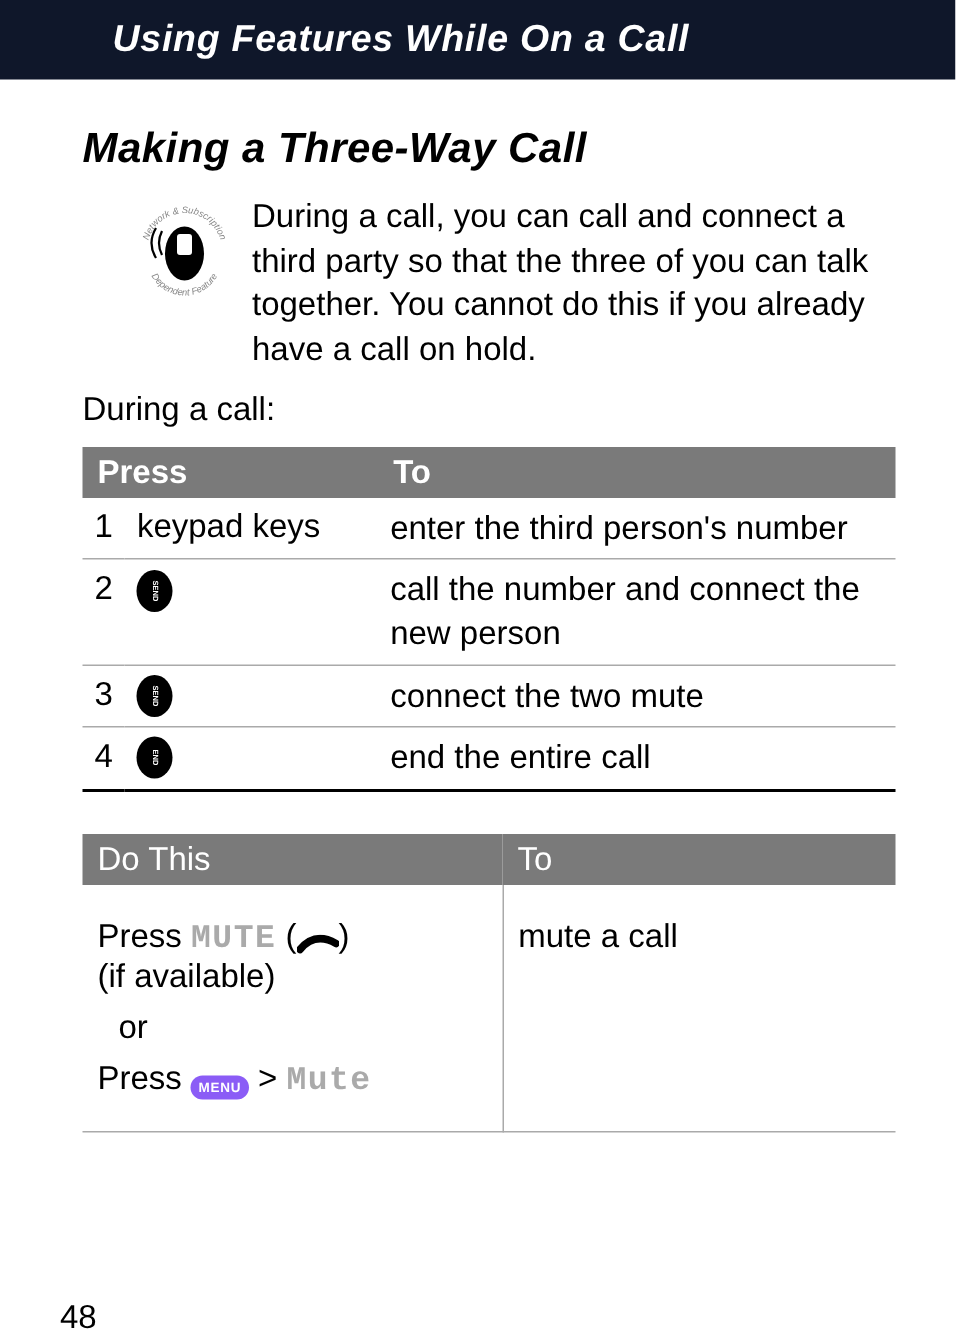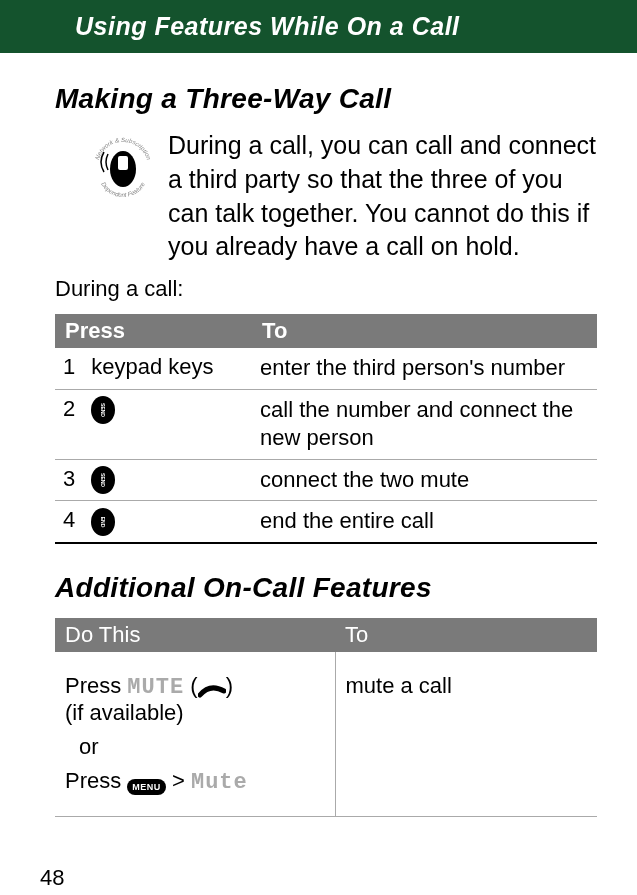--- a/index.html
+++ b/index.html
@@ -10,21 +10,21 @@
     body {
       width: 637px;
       height: 895px;
       font-family: Helvetica, Arial, sans-serif;
       background: #fff;
       color: #000;
       position: relative;
       overflow: hidden;
     }
     .header-bar {
-      background: #14532d;
+      background: #0f172a;
       color: #fff;
       font-style: italic;
       font-weight: bold;
       font-size: 25px;
       padding: 12px 0 12px 75px;
       letter-spacing: 0.5px;
     }
     .content {
       padding: 20px 40px 0 55px;
     }
@@ -43,21 +43,21 @@
     }
     .feature-icon {
       flex: 0 0 75px;
       height: 75px;
       margin-right: 8px;
       display: flex;
       align-items: center;
       justify-content: center;
     }
     .intro-text {
-      font-size: 25px;
+      font-size: 22px;
       line-height: 1.35;
       font-weight: 300;
     }
     .lead-text {
       font-size: 22px;
       font-weight: 300;
       margin: 8px 0 12px 0;
     }
     .steps-table {
       width: 100%;
@@ -160,21 +160,21 @@
       color: #aaa;
     }
     .softkey {
       display: inline-block;
       width: 28px;
       height: 16px;
       vertical-align: middle;
     }
     .menu-pill {
       display: inline-block;
-      background: #000000;
+      background: #8b5cf6;
       color: #fff;
       font-size: 9px;
       font-weight: bold;
       border-radius: 10px;
       padding: 3px 5px;
       vertical-align: middle;
       letter-spacing: 0.5px;
       margin-top: 10px;
     }
     .or-text {
@@ -274,21 +274,20 @@
                 <text x="5" y="10" text-anchor="middle" fill="#fff" font-size="5" font-weight="bold" style="writing-mode:tb">END</text>
               </svg>
           </span>
         </td>
         <td class="desc-cell">end the entire call</td>
       </tr>
     </tbody>
   </table>
 
   <div class="section2">
-    <h2 class="section-title">Additional On-Call Features</h2>
 
     <table class="dothis-table">
       <thead>
         <tr>
           <th class="col1">Do This</th>
           <th>To</th>
         </tr>
       </thead>
       <tbody>
         <tr>

